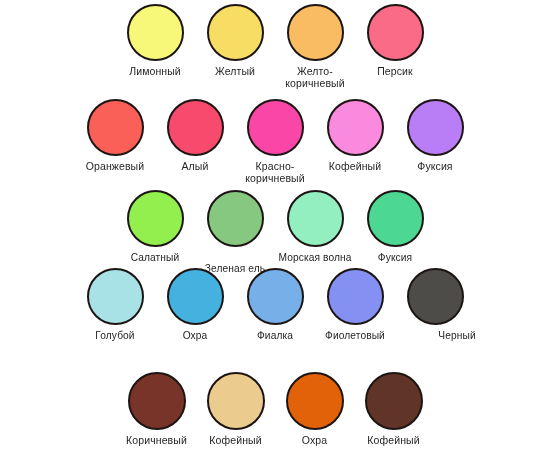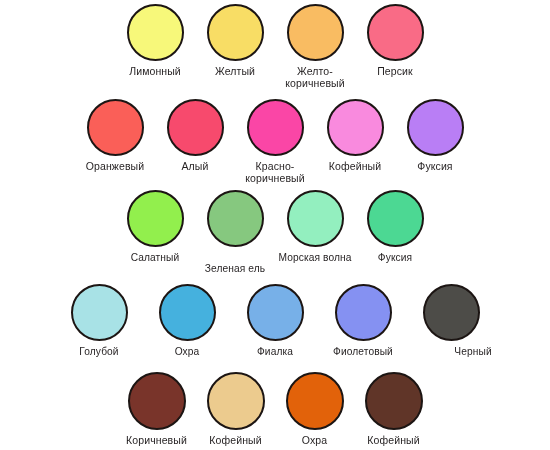--- a/index.html
+++ b/index.html
@@ -23,21 +23,21 @@
   .swatch-row {
     position: absolute;
     left: 0;
     width: 550px;
     display: flex;
     justify-content: center;
   }
   .swatch-row.row-0 { top: 4px; }
   .swatch-row.row-1 { top: 99px; }
   .swatch-row.row-2 { top: 190px; }
-  .swatch-row.row-3 { top: 284px; gap: 8px; }
+  .swatch-row.row-3 { top: 268px; }
   .swatch-row.row-4 { top: 372px; left: 36px; width: 478px; }
 
   .swatch {
     width: 80px;
     display: flex;
     flex-direction: column;
     align-items: center;
   }
   .swatch-row.row-4 .swatch { width: 79px; }
 

